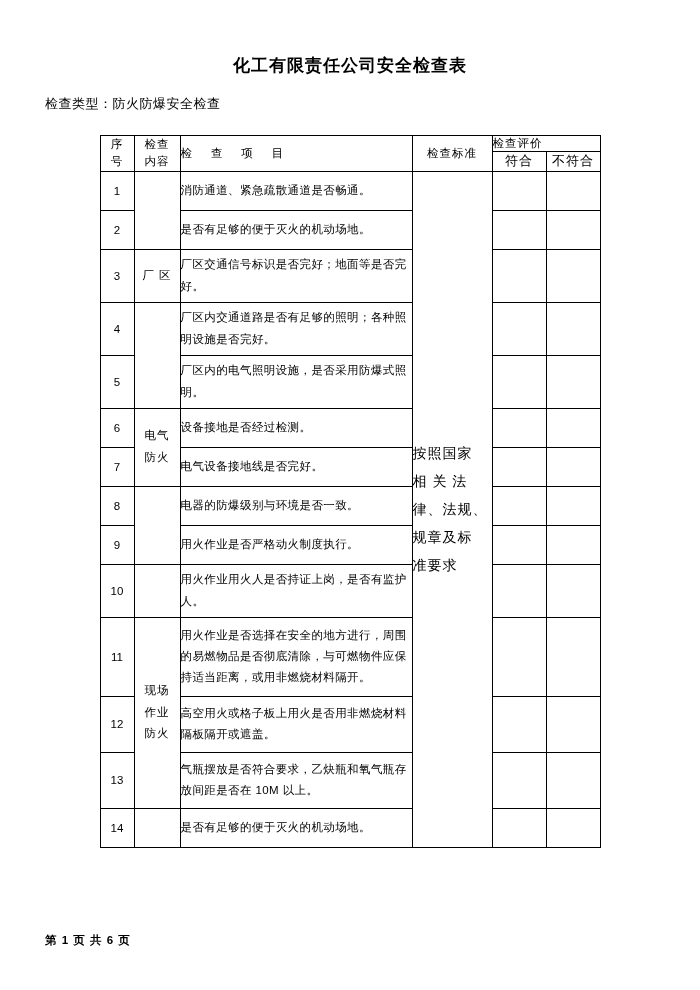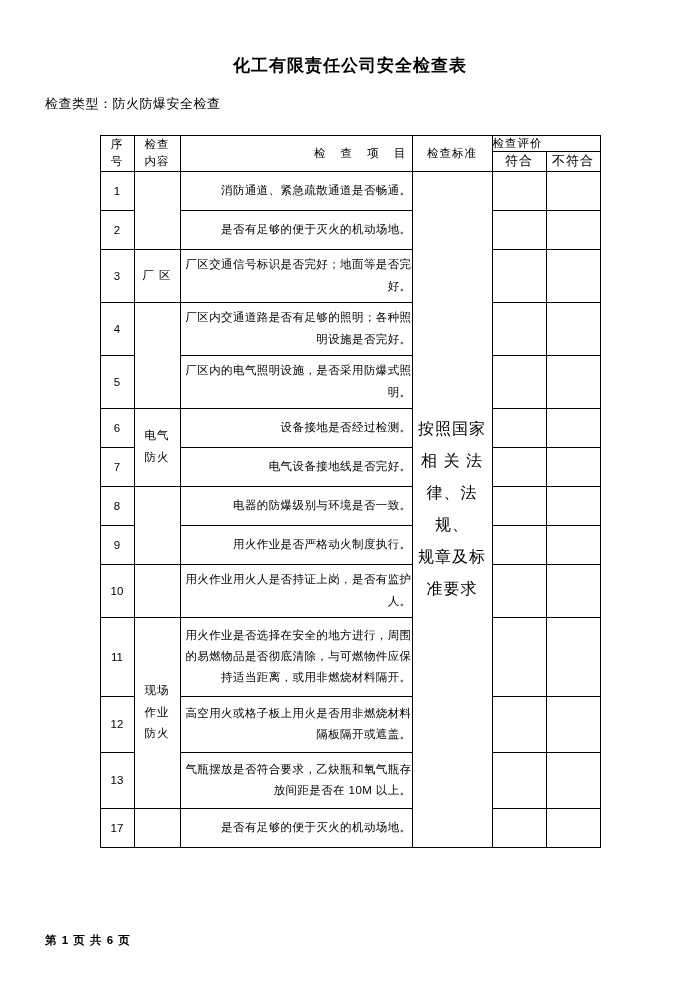--- a/index.html
+++ b/index.html
@@ -72,45 +72,46 @@
     padding: 4px 2px;
     letter-spacing: 1px;
   }
   .hdr-sub {
     text-align: center;
     font-size: 13px;
     padding: 4px 2px;
     letter-spacing: 1px;
   }
   .hdr-item {
-    text-align: right;
+    text-align: left;
     font-size: 11.5px;
     letter-spacing: 6px;
     padding: 5px 2px;
+    font-family: Liberation Mono, monospace;
   }
   .cell-no {
     text-align: center;
     font-size: 11.5px;
   }
   .cell-group {
     text-align: center;
     font-size: 11.5px;
     line-height: 1.9;
     letter-spacing: 1px;
   }
   .cell-item {
-    text-align: right;
+    text-align: left;
     font-size: 11.5px;
     line-height: 1.85;
     padding: 6px 8px 6px 10px;
     letter-spacing: 0.4px;
   }
   .cell-std {
-    text-align: center;
-    font-size: 16px;
+    text-align: left;
+    font-size: 14px;
     line-height: 2.0;
     letter-spacing: 1px;
     padding: 0 8px;
   }
   .cell-blank { }
   .footer {
     position: absolute;
     left: 45px;
     bottom: 42px;
     font-size: 11.5px;
@@ -264,21 +265,21 @@
         </tr>
 
         <tr>
           <td class="cell-no" style="height:55px">13</td>
           <td class="cell-item">气瓶摆放是否符合要求，乙炔瓶和氧气瓶存放间距是否在 10M 以上。</td>
           <td class="cell-blank"></td>
           <td class="cell-blank"></td>
         </tr>
 
         <tr>
-          <td class="cell-no" style="height:38px">17</td>
+          <td class="cell-no" style="height:38px">14</td>
           <td class="cell-group"></td>
           <td class="cell-item">是否有足够的便于灭火的机动场地。</td>
           <td class="cell-blank"></td>
           <td class="cell-blank"></td>
         </tr>
       </tbody>
     </table>
   </div>
 
   <div class="footer">第 1 页 共 6 页</div>

